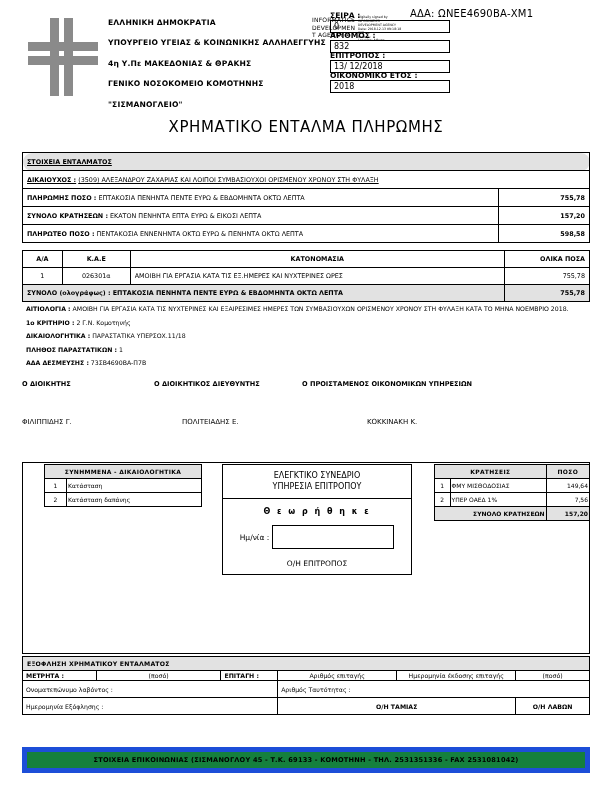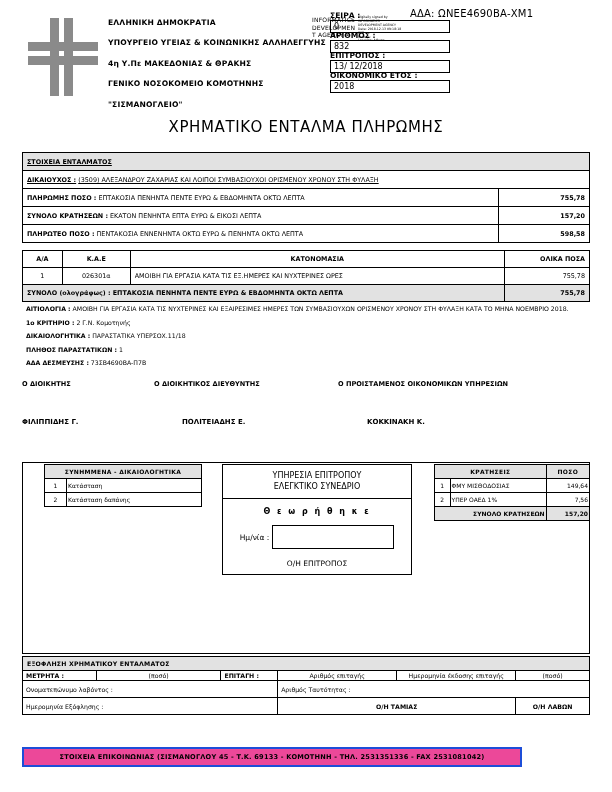--- a/index.html
+++ b/index.html
@@ -34,34 +34,34 @@
   table{border-collapse:collapse;font-size:6.4px;}
   .tbl{position:absolute;border:1px solid #000;box-sizing:border-box;}
   .tbl td,.tbl th{border:1px solid #000;padding:2px 4px;vertical-align:middle;}
   .shade{background:#e2e2e2;}
   .b{font-weight:bold;}
   .r{text-align:right;}
   .c{text-align:center;}
   .u{text-decoration:underline;}
 
   #entalma-tbl{left:22px;top:152px;width:568px;}
-  #entalma-tbl td{height:13px;}
+  #entalma-tbl td{height:13px;border-radius:9px;}
   #kae-tbl{left:22px;top:250px;width:568px;}
   #kae-tbl td,#kae-tbl th{height:12px;}
 
   .aitio{position:absolute;left:26px;top:304px;width:560px;font-size:6.2px;line-height:10.5px;}
   .aitio .lbl{font-weight:bold;}
   .aitio p{margin:0 0 3px 0;}
 
   
   .signrow{position:absolute;left:22px;top:380px;width:568px;display:flex;font-size:6.6px;font-weight:bold;}
   .signrow span{white-space:nowrap;}
   .s1{width:132px;}
-  .s2{width:184px;}
-  .namerow{position:absolute;left:22px;top:418px;width:568px;display:flex;font-size:7px;font-weight:bold;}
+  .s2{width:148px;}
+  .namerow{position:absolute;left:22px;top:418px;width:568px;display:flex;font-size:7px;font-weight:normal;}
   .n1{width:160px;}
   .n2{width:185px;}
   #attach-tbl{position:absolute;left:22px;top:0;width:178px;}
   #attach-tbl td,#attach-tbl th{border:1px solid #000;height:11px;font-size:6px;}
   .attach-head{background:#e2e2e2;font-weight:bold;text-align:center;font-size:6.4px;letter-spacing:.3px;}
 
   #audit-box{position:absolute;left:200px;top:0;width:212px;border:1px solid #000;box-sizing:border-box;}
   .audit-top{border-bottom:1px solid #000;text-align:center;padding:5px 0 6px;font-size:8px;line-height:11px;}
   .audit-body{padding:8px 0 6px;text-align:center;}
   .theo{font-size:8px;font-weight:bold;letter-spacing:2px;margin-bottom:9px;}
@@ -76,21 +76,21 @@
 
   #mid-frame{position:absolute;left:22px;top:462px;width:568px;height:192px;border:1px solid #000;box-sizing:border-box;}
 
   
   #settle{position:absolute;left:22px;top:656px;width:568px;border:1px solid #000;box-sizing:border-box;}
   #settle td{border:1px solid #000;font-size:6.2px;padding:1px 3px;}
   .settle-title{background:#e2e2e2;font-weight:bold;font-size:6.6px;letter-spacing:.2px;padding:3px 4px!important;}
   .poso-lab{text-align:center;font-size:5.6px;}
 
   
-  #footer{position:absolute;left:22px;top:747px;width:500px;background:#ec4899;border:2px solid #1d4ed8;
+  #footer{position:absolute;left:22px;top:747px;width:568px;background:#15803d;border:5px solid #1d4ed8;
           box-sizing:border-box;text-align:center;font-size:6.6px;font-weight:bold;padding:4px 0;letter-spacing:.2px;}
 </style>
 </head>
 <body>
 
 <div class="page">
 
   <div class="ada-line">
     <span>ΑΔΑ:</span>
     <span>ΩΝΕΕ4690ΒΑ-ΧΜ1</span>
@@ -255,22 +255,22 @@
     </tr>
     <tr>
       <td class="c">2</td>
       <td>Κατάσταση δαπάνης</td>
     </tr>
   </tbody>
     </table>
 
   <div id="audit-box" style="position:absolute;left:222px;top:464px;width:190px;">
     <div class="audit-top">
+      <div>ΕΛΕΓΚΤΙΚΟ ΣΥΝΕΔΡΙΟ</div>
       <div>ΥΠΗΡΕΣΙΑ ΕΠΙΤΡΟΠΟΥ</div>
-      <div>ΕΛΕΓΚΤΙΚΟ ΣΥΝΕΔΡΙΟ</div>
     </div>
     <div class="audit-body">
       <div class="theo">Θ ε ω ρ ή θ η κ ε</div>
       <div class="hmnia">
         <span class="lab">Ημ/νία :</span>
         <span class="fld"></span>
       </div>
       <div class="epitropos">Ο/Η ΕΠΙΤΡΟΠΟΣ</div>
     </div>
   </div>

